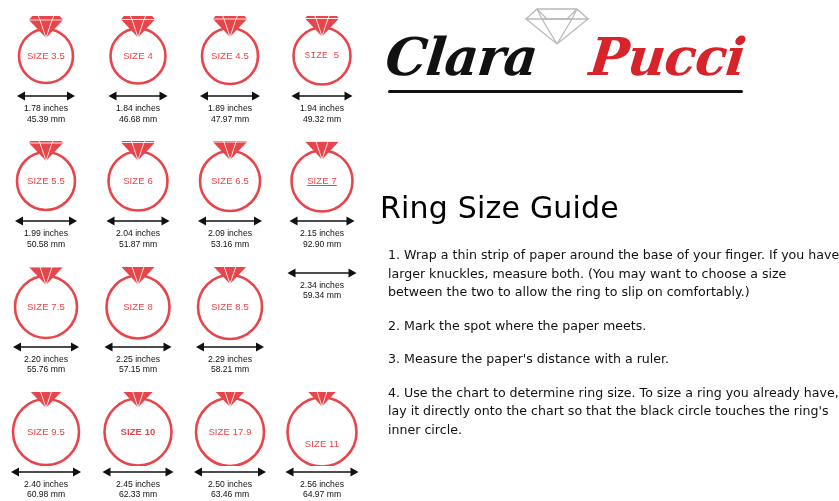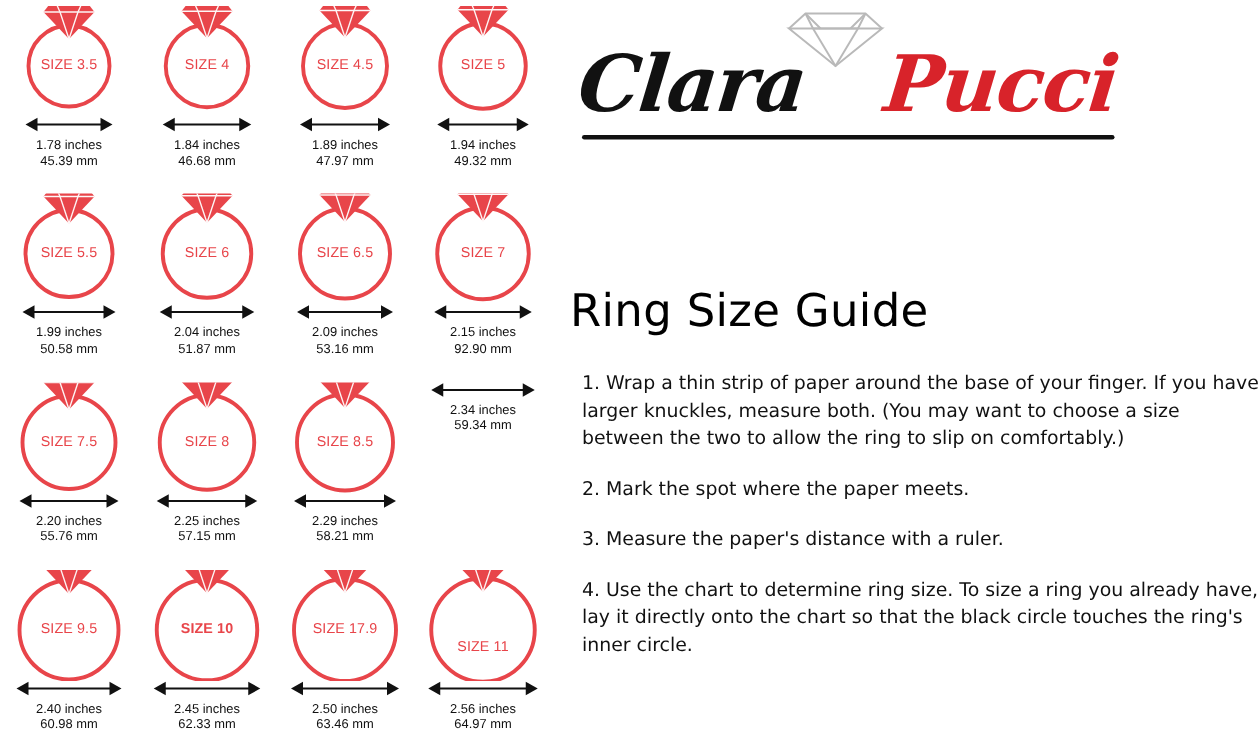--- a/index.html
+++ b/index.html
@@ -32,20 +32,21 @@
     grid-template-rows: repeat(4, 1fr);
   }
   .cell {
     position: relative;
     display: flex;
     flex-direction: column;
     align-items: center;
     justify-content: flex-start;
     padding-top: 4px;
     box-sizing: border-box;
+    margin-top: 12px;
   }
   .ring-wrap {
     position: relative;
     width: 82px;
     height: 74px;
   }
   .ring-svg {
     display: block;
   }
   .size-label {
@@ -250,21 +251,21 @@
               <polygon points="24,2.5 31,-6.5 51,-6.5 58,2.5"></polygon>
             </g>
             <g stroke="#ffffff" stroke-width="0.9" opacity="0.95">
               <line x1="31" y1="-6.5" x2="35" y2="2.5"></line>
               <line x1="51" y1="-6.5" x2="47" y2="2.5"></line>
               <line x1="35" y1="2.5" x2="41" y2="20.5"></line>
               <line x1="47" y1="2.5" x2="41" y2="20.5"></line>
               <line x1="24" y1="2.5" x2="58" y2="2.5"></line>
             </g>
           </svg>
-          <div class="size-label" style="top: 34px;">SIZE 5</div>
+          <div class="size-label" style="top: 34px; font-family: Liberation Mono, monospace;">SIZE 5</div>
         </div>
         <div class="arrow-row"><svg width="82" height="13" viewBox="0 0 82 13">
             <line x1="17.5" y1="6" x2="64.5" y2="6" stroke="#111" stroke-width="1.4"></line>
             <polygon points="10.5,6 18.5,1.5 18.5,10.5" fill="#111"></polygon>
             <polygon points="71.5,6 63.5,1.5 63.5,10.5" fill="#111"></polygon>
           </svg></div>
         <div class="measures">
           <div>1.94 inches</div>
           <div>49.32 mm</div>
         </div>
@@ -362,21 +363,21 @@
               <polygon points="24,0.5 31,-8.5 51,-8.5 58,0.5"></polygon>
             </g>
             <g stroke="#ffffff" stroke-width="0.9" opacity="0.95">
               <line x1="31" y1="-8.5" x2="35" y2="0.5"></line>
               <line x1="51" y1="-8.5" x2="47" y2="0.5"></line>
               <line x1="35" y1="0.5" x2="41" y2="18.5"></line>
               <line x1="47" y1="0.5" x2="41" y2="18.5"></line>
               <line x1="24" y1="0.5" x2="58" y2="0.5"></line>
             </g>
           </svg>
-          <div class="size-label" style="top: 34px;">SIZE 7</div>
+          <div class="size-label" style="top: 34px; text-decoration: underline;">SIZE 7</div>
         </div>
         <div class="arrow-row"><svg width="82" height="13" viewBox="0 0 82 13">
             <line x1="15.5" y1="6" x2="66.5" y2="6" stroke="#111" stroke-width="1.4"></line>
             <polygon points="8.5,6 16.5,1.5 16.5,10.5" fill="#111"></polygon>
             <polygon points="73.5,6 65.5,1.5 65.5,10.5" fill="#111"></polygon>
           </svg></div>
         <div class="measures">
           <div>2.15 inches</div>
           <div>92.90 mm</div>
         </div>

